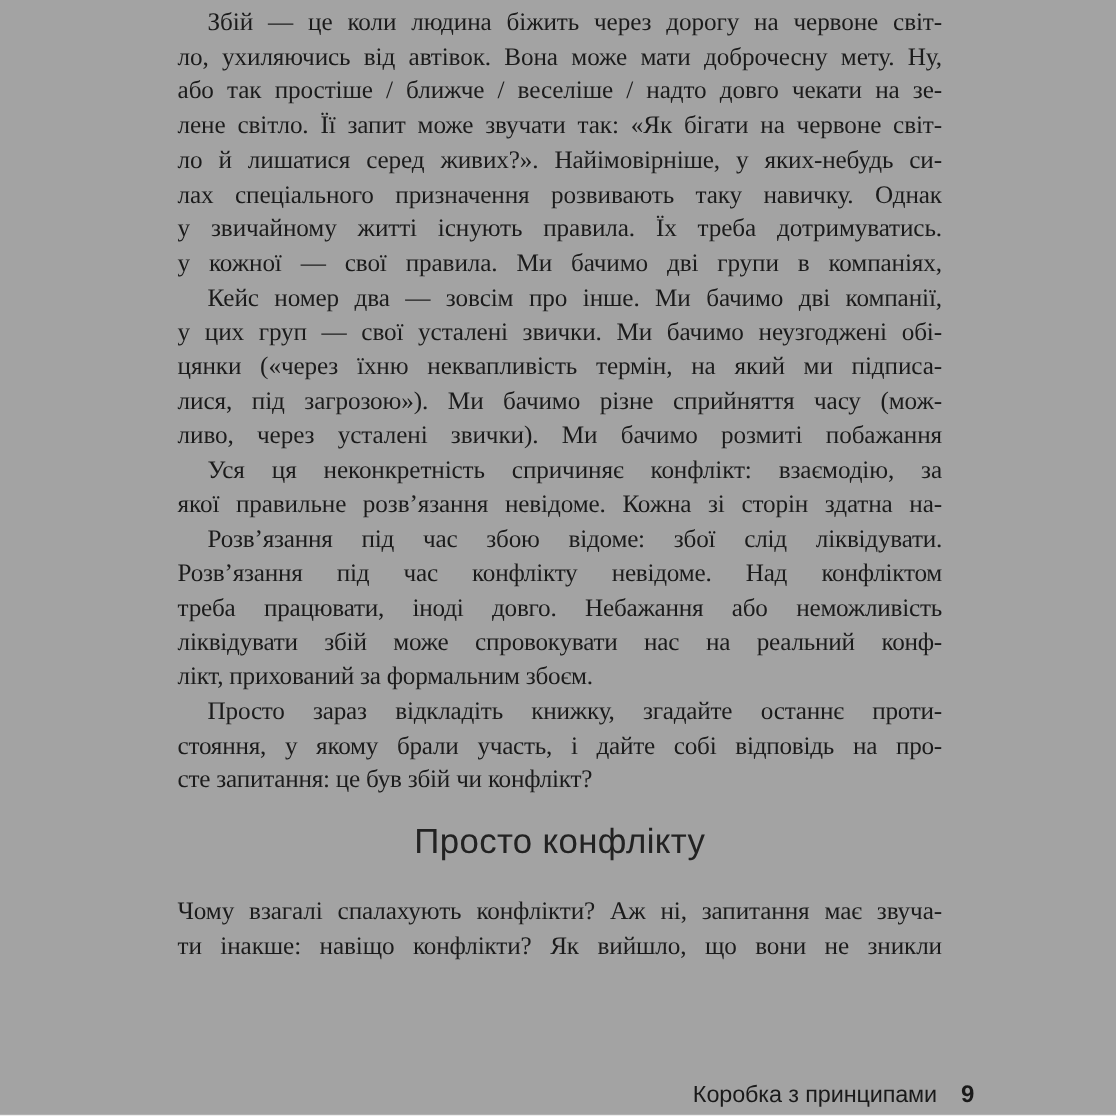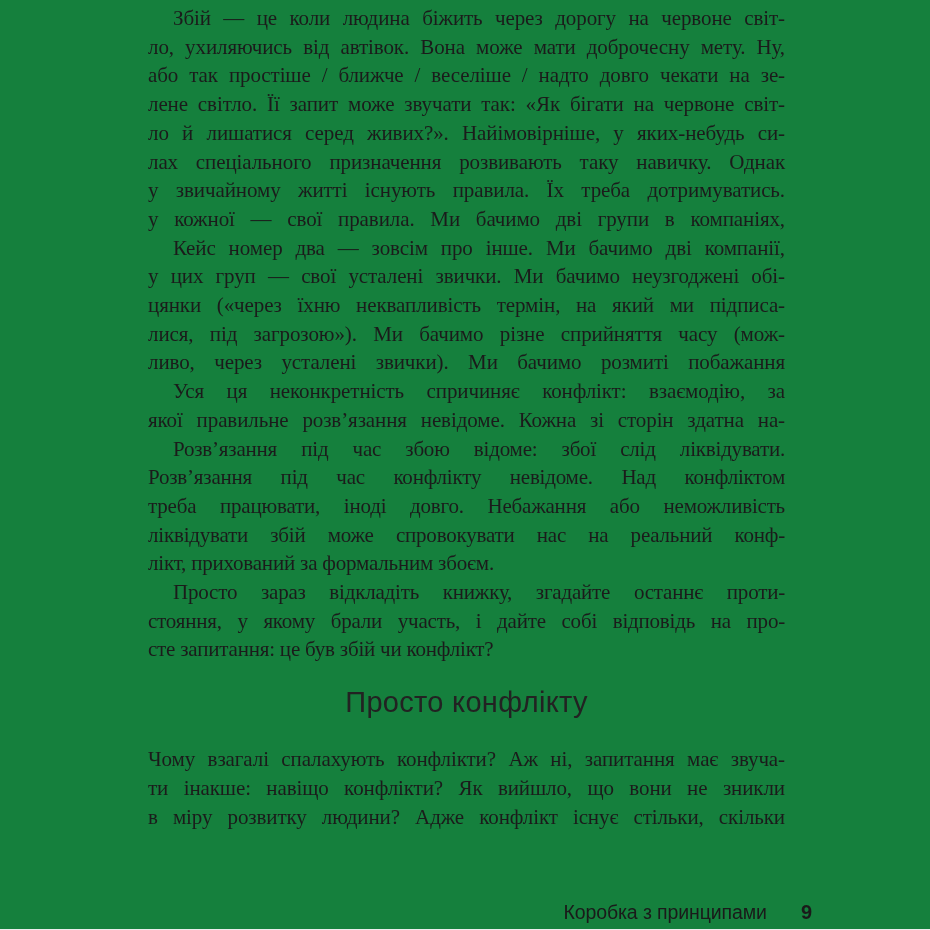--- a/index.html
+++ b/index.html
@@ -6,21 +6,21 @@
   body {
     width: 930px; height: 930px;
     position: relative;
     background: #fefefe;
     overflow: hidden;
     font-family: "Liberation Serif", serif;
   }
   .page {
     position: absolute;
     inset: 0;
-    background: #15803d;
+    background: #a3a3a3;
   }
   .text-column {
     position: absolute;
     left: 148px;
     top: 4px;
     width: 637px;
     color: #1b1b1b;
     font-size: 21px;
     line-height: 28.7px;
     letter-spacing: -0.1px;
@@ -42,21 +42,21 @@
     color: #222222;
     text-align: center;
     margin: 20px 0 25px 0;
   }
   .footer {
     position: absolute;
     top: 901px;
     right: 118px;
     display: flex;
     align-items: baseline;
-    gap: 34px;
+    gap: 20px;
     font-family: "Liberation Sans", sans-serif;
     color: #1a1a1a;
   }
   .footer .book-title { font-size: 19.5px; letter-spacing: -0.1px; }
   .footer .page-number { font-size: 20px; font-weight: 700; }
   .bottom-edge {
     position: absolute;
     left: 0; right: 0; bottom: 0;
     height: 1px;
     background: #ececec;
@@ -98,21 +98,20 @@
       </div>
       <div class="para bold">
         <div class="line firstline">Просто зараз відкладіть книжку, згадайте останнє проти-</div>
         <div class="line">стояння, у якому брали участь, і дайте собі відповідь на про-</div>
         <div class="line lastline">сте запитання: це був збій чи конфлікт?</div>
       </div>
       <h2 class="heading">Просто конфлікту</h2>
       <div class="para">
         <div class="line">Чому взагалі спалахують конфлікти? Аж ні, запитання має звуча-</div>
         <div class="line">ти інакше: навіщо конфлікти? Як вийшло, що вони не зникли</div>
-        <div class="line">в міру розвитку людини? Адже конфлікт існує стільки, скільки</div>
       </div>
     </div>
 
   <div class="footer">
     <span class="book-title">Коробка з принципами</span>
     <span class="page-number">9</span>
   </div>
 
   <div class="bottom-edge"></div>
 

